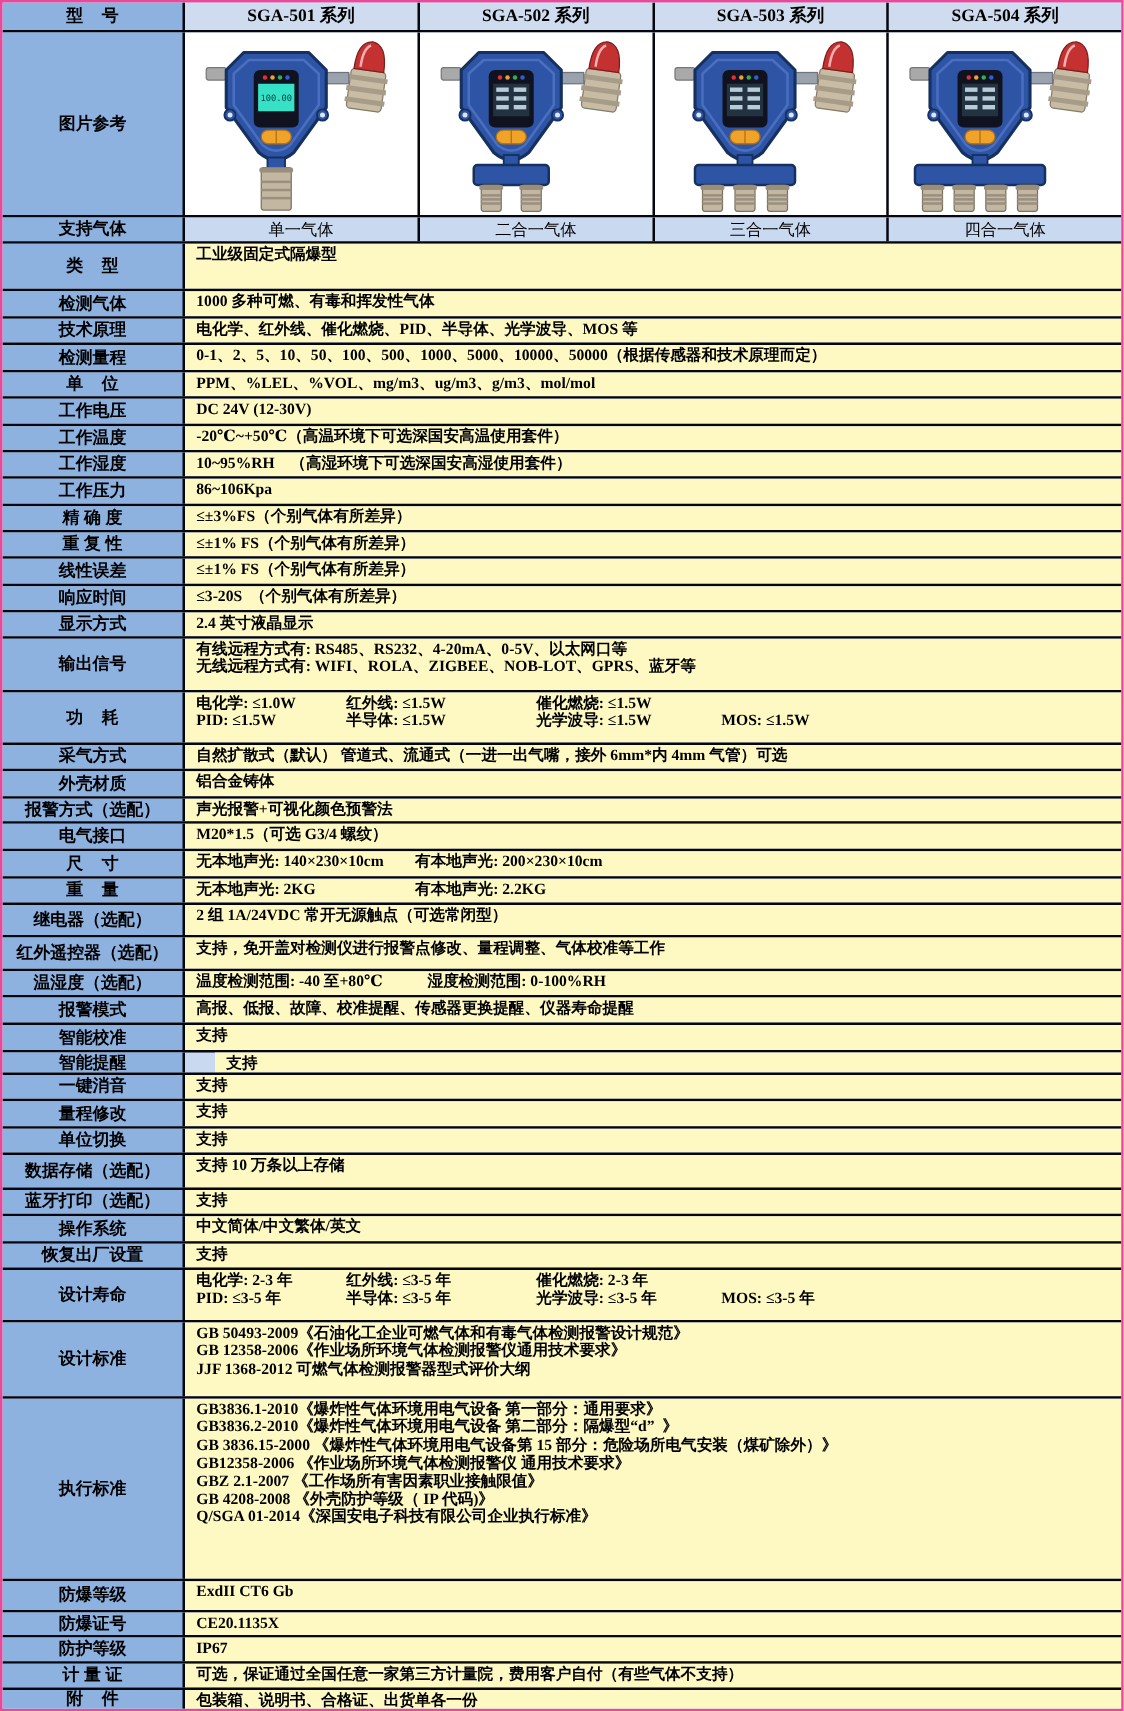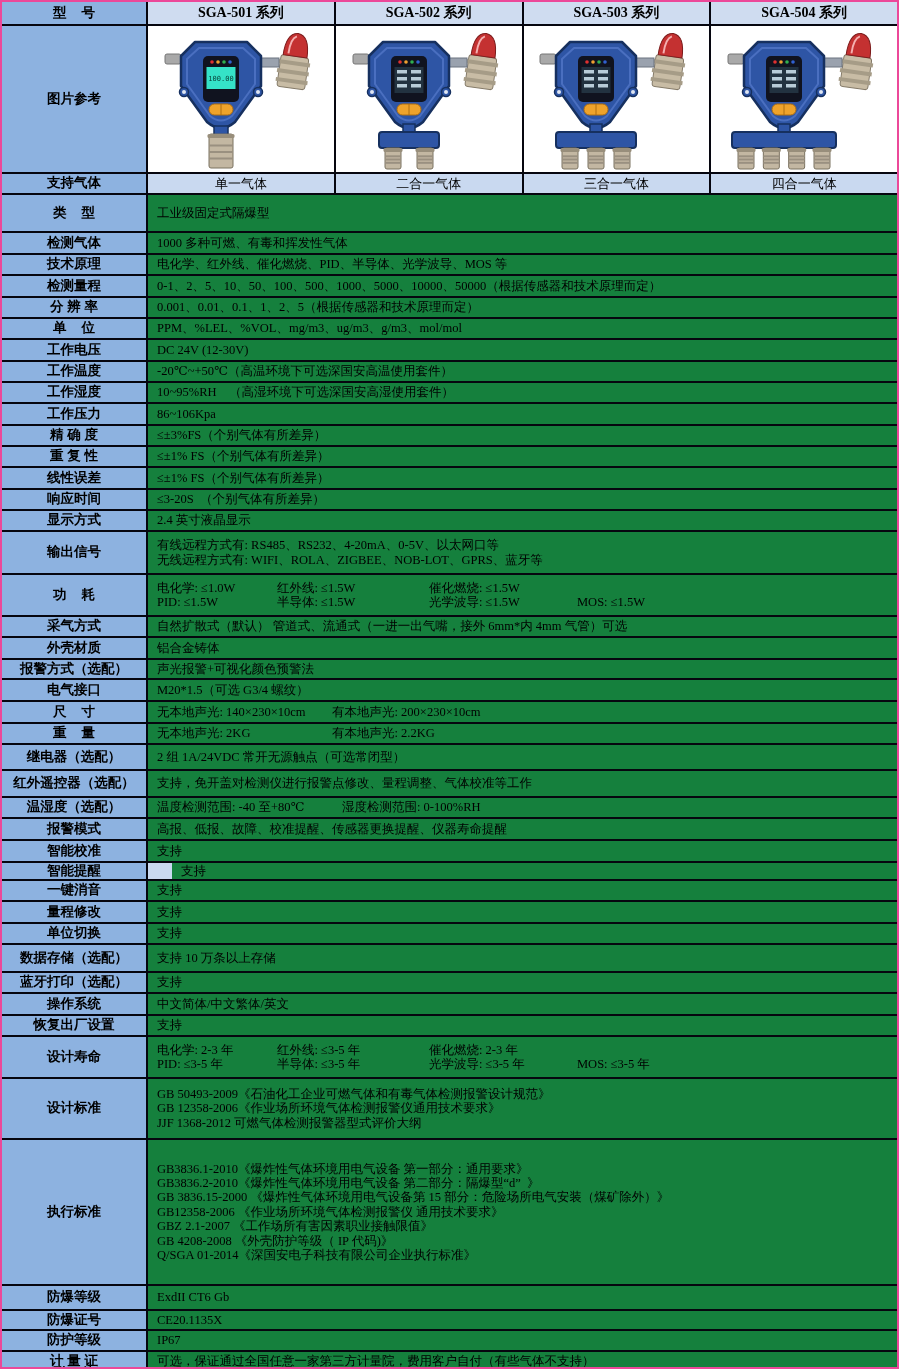--- a/index.html
+++ b/index.html
@@ -12,22 +12,22 @@
   .row{display:flex;flex:0 0 auto;border-top:2px solid #06060f;box-sizing:border-box;min-height:0;}
   .row:first-child{border-top:none;}
   .row:last-child{flex:1 1 auto;}
   .label-cell{
     flex:0 0 146px;box-sizing:border-box;background:#8DB2E0;border-right:2px solid #06060f;
     display:flex;align-items:center;justify-content:center;text-align:center;
     font-family:"Liberation Sans","DejaVu Sans",sans-serif;font-weight:bold;font-size:13.5px;
     white-space:pre;line-height:1.05;padding:0 2px;
   }
   .content-cell{
-    flex:1 1 auto;box-sizing:border-box;display:flex;flex-direction:column;justify-content:center;
-    padding:1px 6px 1px 9px;font-size:12.5px;overflow:hidden;background:#15803d;
+    flex:1 1 auto;box-sizing:border-box;display:flex;flex-direction:column;justify-content:flex-start;
+    padding:1px 6px 1px 9px;font-size:12.5px;overflow:hidden;background:#fef9c3;font-weight:bold;
   }
   .line{display:flex;white-space:pre;line-height:1.15;}
   .seg{display:inline-block;}
   .col-cell{
     flex:1 1 0;box-sizing:border-box;border-left:2px solid #06060f;
     display:flex;align-items:center;justify-content:center;overflow:hidden;
   }
   .col-cell.first{border-left:none;}
   .header-row .col-cell{background:#CFDCF0;font-weight:bold;font-size:14px;}
   .image-row .col-cell{background:#FFFFFF;}
@@ -304,26 +304,20 @@
         <div class="line"><span class="seg">电化学、红外线、催化燃烧、PID、半导体、光学波导、MOS 等</span></div>
       </div>
     </div>
     <div class="row spec-row" style="height: 22px;">
       <div class="label-cell">检测量程</div>
       <div class="content-cell">
         <div class="line"><span class="seg">0-1、2、5、10、50、100、500、1000、5000、10000、50000（根据传感器和技术原理而定）</span></div>
       </div>
     </div>
     <div class="row spec-row" style="height: 21px;">
-      <div class="label-cell">分 辨 率</div>
-      <div class="content-cell">
-        <div class="line"><span class="seg">0.001、0.01、0.1、1、2、5（根据传感器和技术原理而定）</span></div>
-      </div>
-    </div>
-    <div class="row spec-row" style="height: 21px;">
       <div class="label-cell">单    位</div>
       <div class="content-cell">
         <div class="line"><span class="seg">PPM、%LEL、%VOL、mg/m3、ug/m3、g/m3、mol/mol</span></div>
       </div>
     </div>
     <div class="row spec-row" style="height: 22px;">
       <div class="label-cell">工作电压</div>
       <div class="content-cell">
         <div class="line"><span class="seg">DC 24V (12-30V)</span></div>
       </div>

